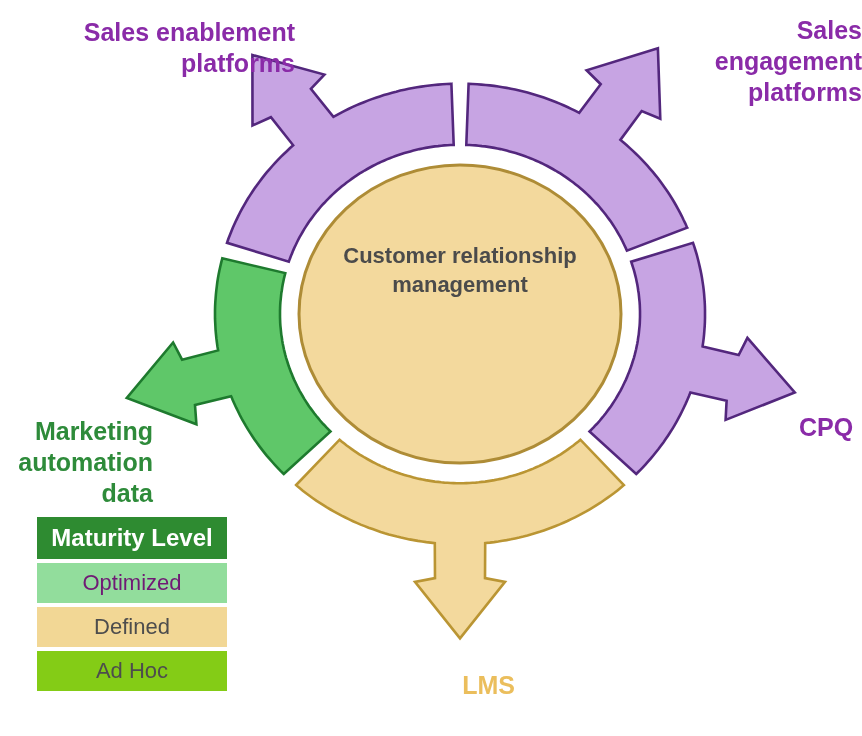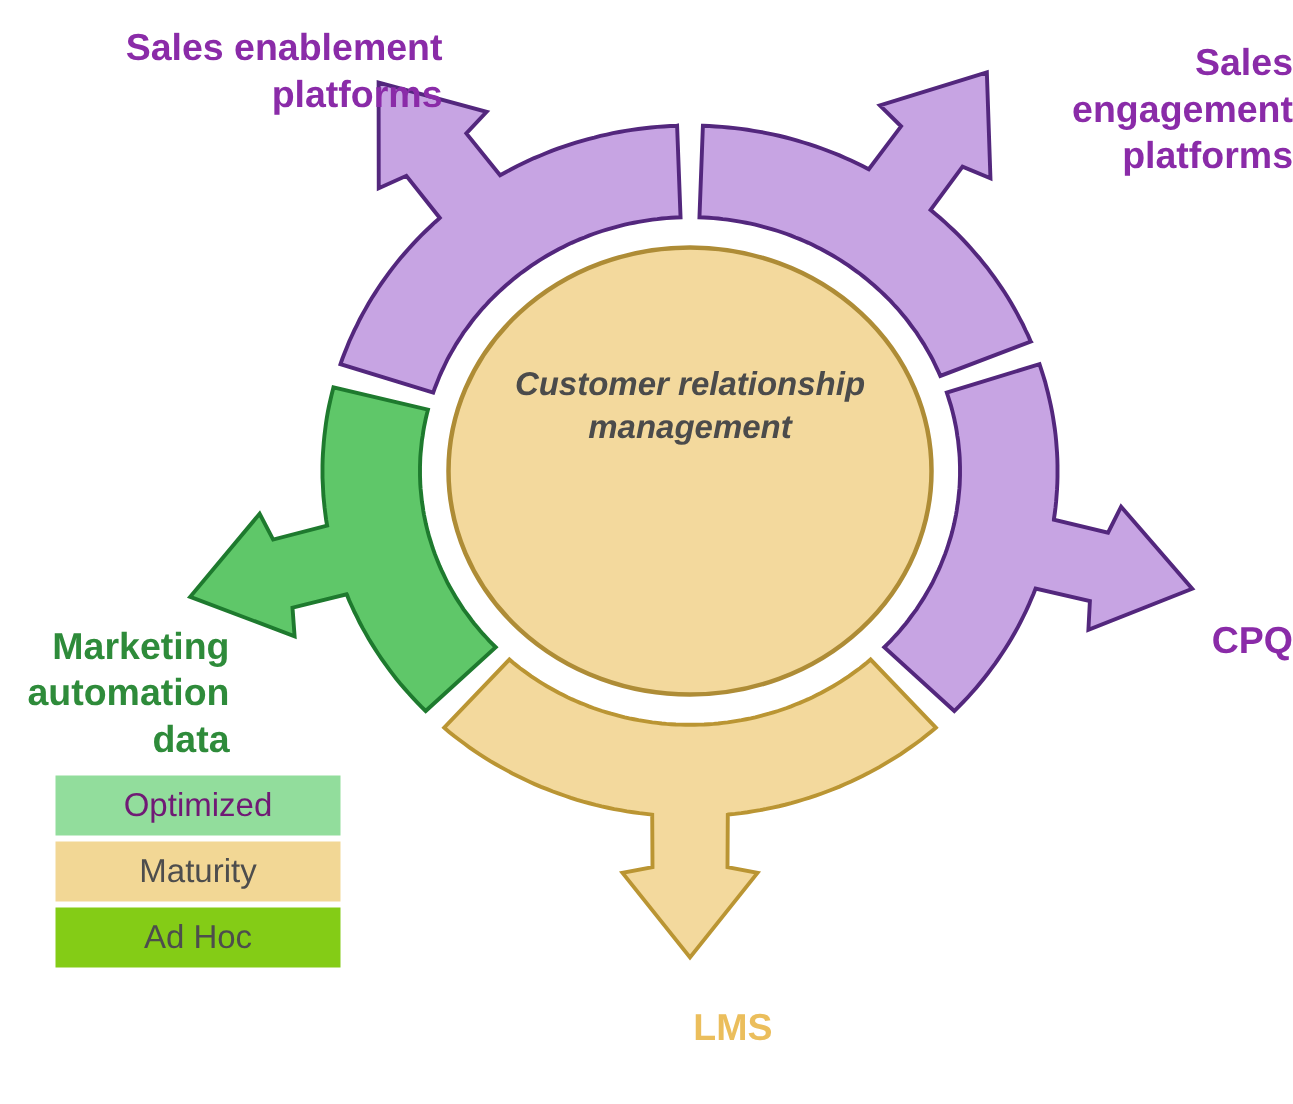--- a/index.html
+++ b/index.html
@@ -7,28 +7,28 @@
     position:relative;width:862px;height:736px;background:#ffffff;
     overflow:hidden;font-family:"Liberation Sans",sans-serif;
   }
   .diagram-svg{position:absolute;left:0;top:0;}
   .seg-label{
     position:absolute;font-size:25px;font-weight:600;line-height:31px;
     white-space:pre-line;text-align:right;
   }
   #seglbl-0{left:75px;top:17px;width:220px;}
   #seglbl-1{left:643px;top:15px;width:219px;}
-  #seglbl-2{left:790px;top:412px;width:72px;text-align:right;}
+  #seglbl-2{left:790px;top:412px;width:72px;text-align:center;}
   #seglbl-3{left:405px;top:650px;width:110px;}
   #seglbl-4{left:3px;top:416px;width:150px;}
   .center-text{
     position:absolute;left:295px;top:212px;width:330px;text-align:center;
     font-size:22px;line-height:29px;white-space:pre-line;
   }
-  .ct-title{font-weight:600;font-style:italic;}
+  .ct-title{font-weight:600;}
   .legend{position:absolute;left:37px;top:517px;width:190px;text-align:center;}
   .legend-header{height:42px;line-height:42px;font-size:24px;font-weight:600;margin-bottom:4px;}
   .legend-item{height:40px;line-height:40px;font-size:22px;font-weight:500;margin-bottom:4px;}
 </style>
 </head>
 <body>
 
 <div class="stage">
 
   <svg class="diagram-svg" width="862" height="736" viewBox="0 0 862 736">
@@ -40,29 +40,30 @@
       <ellipse cx="460" cy="314" rx="161" ry="149" fill="#F3D99D" stroke="#AE8C36" stroke-width="3"></ellipse>
     </svg>
 
   <div class="center-text" style="color: rgb(75, 75, 75);">
     <div class="ct-title">Customer relationship
 management</div>
   </div>
 
   <div class="seg-label" id="seglbl-0" style="color: rgb(138, 43, 168);">Sales enablement
 platforms</div>
-  <div class="seg-label" id="seglbl-1" style="color: rgb(138, 43, 168); margin-top: 12px;">Sales engagement
+  <div class="seg-label" id="seglbl-1" style="color: rgb(138, 43, 168);">Sales engagement
 platforms</div>
   <div class="seg-label" id="seglbl-2" style="color: rgb(138, 43, 168);">CPQ</div>
   <div class="seg-label" id="seglbl-3" style="color: rgb(235, 190, 92); margin-top: 20px;">LMS</div>
   <div class="seg-label" id="seglbl-4" style="color: rgb(46, 139, 58);">Marketing
 automation
 data</div>
 
   <div class="legend">
+    <div class="legend-header" style="background: rgb(46, 139, 49); color: rgb(255, 255, 255);">Maturity Level</div>
     <div id="legend-items">
         <div class="legend-item" style="background: rgb(146, 221, 156); color: #701a75;">Optimized</div>
-        <div class="legend-item" style="background: rgb(242, 215, 149); color: rgb(77, 77, 77);">Maturity</div>
+        <div class="legend-item" style="background: rgb(242, 215, 149); color: rgb(77, 77, 77);">Defined</div>
         <div class="legend-item" style="background: #84cc16; color: rgb(77, 77, 77);">Ad Hoc</div>
       </div>
   </div>
 
 </div>
 
 </body></html>

